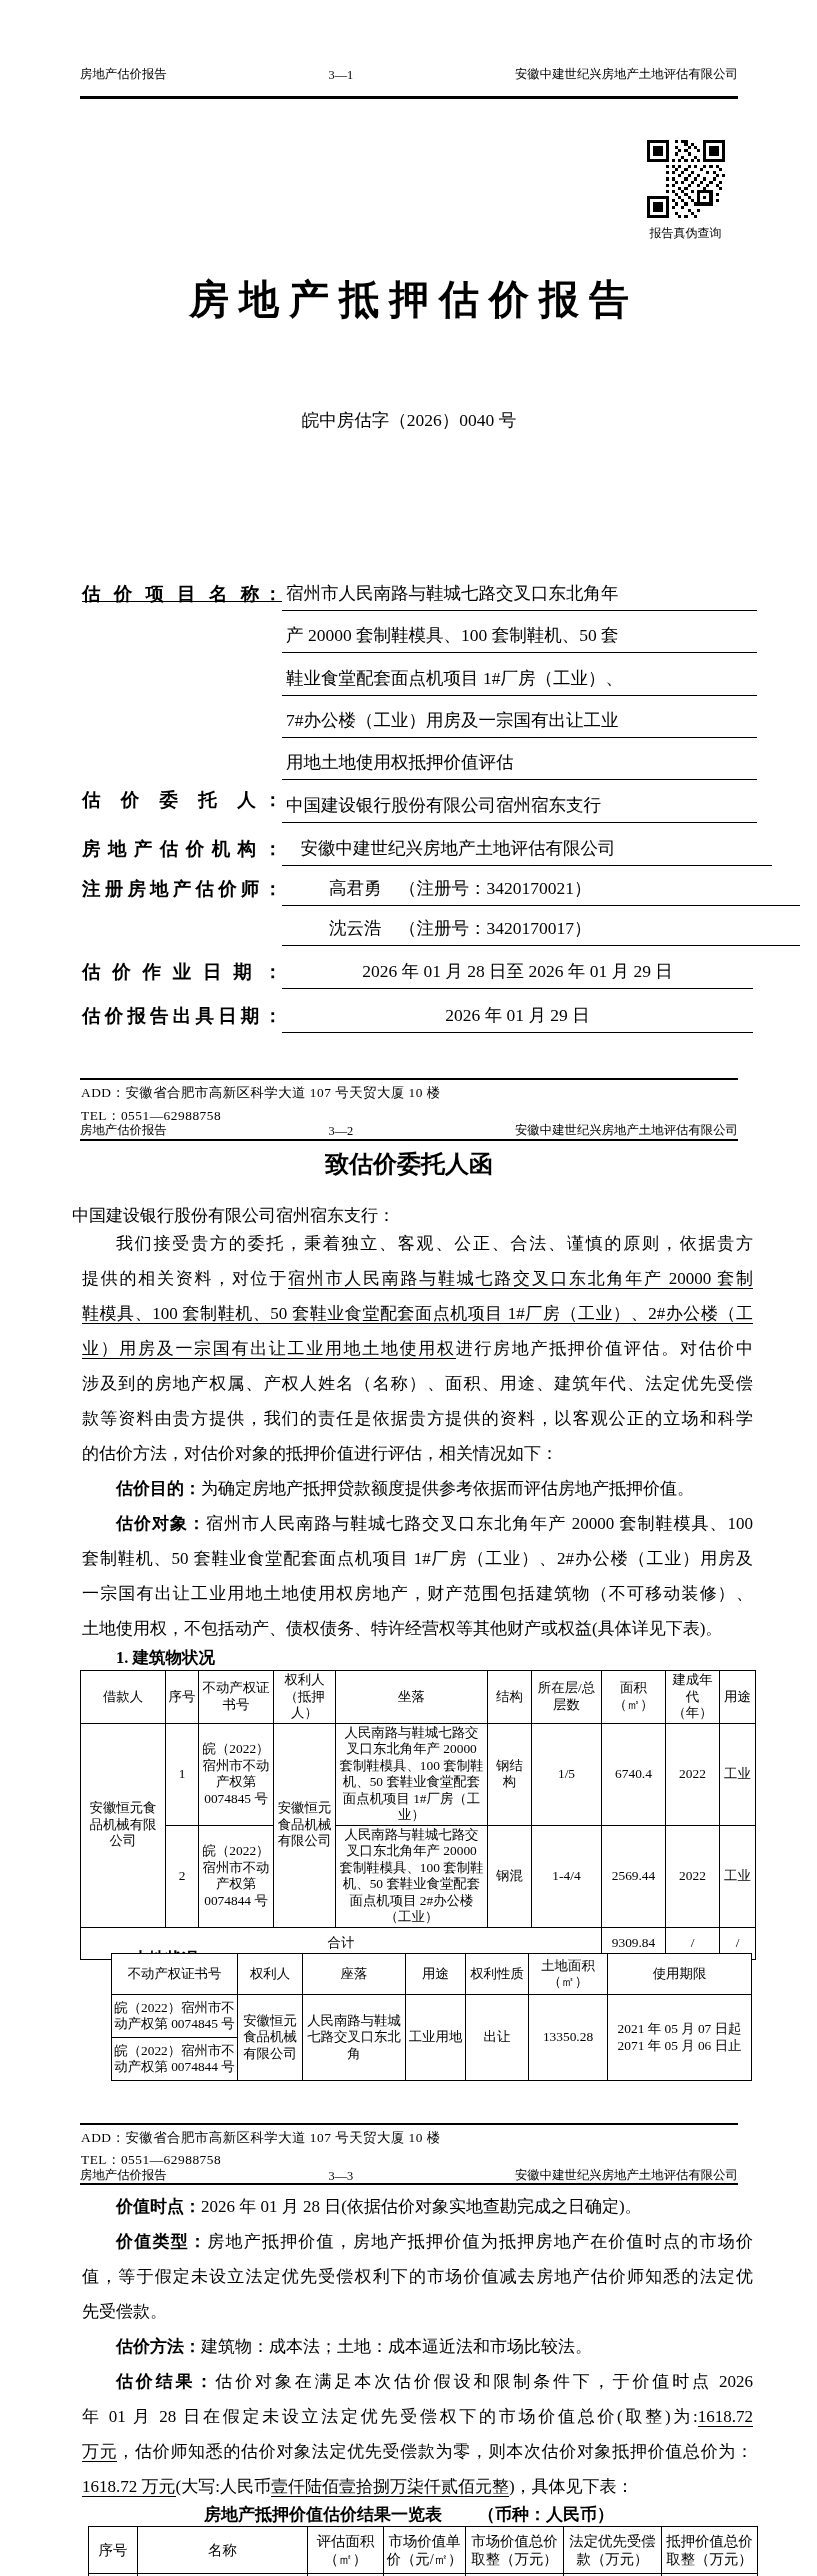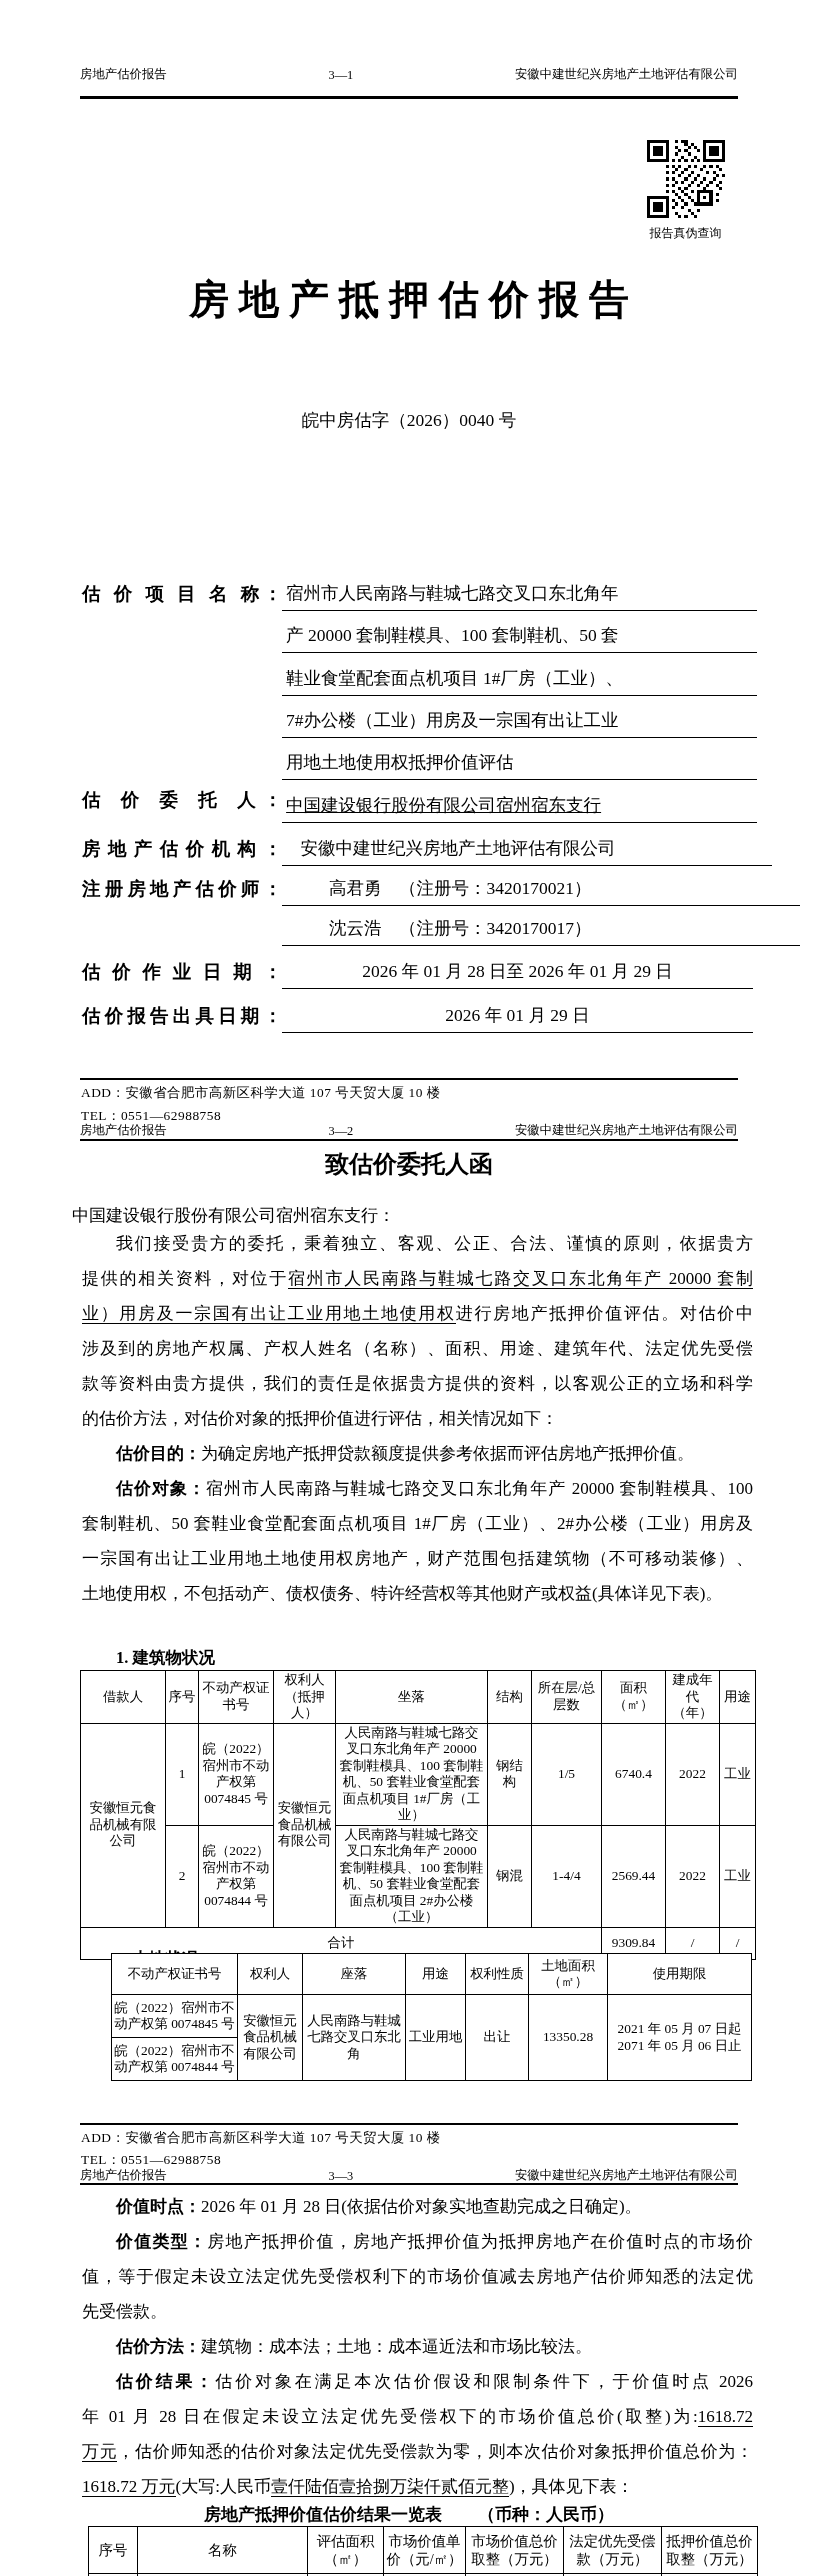--- a/index.html
+++ b/index.html
@@ -65,29 +65,29 @@
       <path fill="#fff" d="M17,17h3v3h-3z"></path>
       <path fill="#000" d="M18,18h1v1h-1z"></path>
       <path fill="#000" d="M9,0h1v1h-1z M11,0h2v1h-2z M12,1h1v1h-1z M14,1h1v1h-1z M9,2h1v1h-1z M13,2h1v1h-1z M15,2h1v1h-1z M10,3h1v1h-1z M12,3h1v1h-1z M16,3h1v1h-1z M9,4h1v1h-1z M13,4h1v1h-1z M11,5h1v1h-1z M15,5h1v1h-1z M8,8h1v1h-1z M10,8h1v1h-1z M13,8h1v1h-1z M15,8h1v1h-1z M18,8h1v1h-1z M20,8h1v1h-1z M22,8h1v1h-1z M9,9h1v1h-1z M12,9h1v1h-1z M17,9h1v1h-1z M23,9h1v1h-1z M8,10h1v1h-1z M11,10h1v1h-1z M14,10h1v1h-1z M19,10h1v1h-1z M21,10h1v1h-1z M10,11h1v1h-1z M13,11h1v1h-1z M16,11h1v1h-1z M22,11h1v1h-1z M24,11h1v1h-1z M8,12h1v1h-1z M12,12h1v1h-1z M15,12h1v1h-1z M18,12h1v1h-1z M21,12h1v1h-1z M9,13h1v1h-1z M11,13h1v1h-1z M14,13h1v1h-1z M17,13h1v1h-1z M20,13h1v1h-1z M23,13h1v1h-1z M8,14h1v1h-1z M13,14h1v1h-1z M16,14h1v1h-1z M19,14h1v1h-1z M22,14h1v1h-1z M10,15h1v1h-1z M12,15h1v1h-1z M18,15h1v1h-1z M23,15h1v1h-1z M8,16h1v1h-1z M11,16h1v1h-1z M14,16h1v1h-1z M9,17h1v1h-1z M12,17h1v1h-1z M22,17h1v1h-1z M10,18h1v1h-1z M13,18h1v1h-1z M8,19h1v1h-1z M11,19h1v1h-1z M14,19h1v1h-1z M22,19h1v1h-1z M9,20h1v1h-1z M12,20h1v1h-1z M15,20h1v1h-1z M8,21h1v1h-1z M11,21h1v1h-1z M13,22h1v1h-1z M16,22h1v1h-1z M9,23h1v1h-1z M14,23h1v1h-1z M10,24h1v1h-1z M12,24h1v1h-1z M15,24h1v1h-1z"></path>
     </svg>
   </div>
   <div class="qrcap">报告真伪查询</div>
 
   <div class="doc-title" style="top:272px;">房 地 产 抵 押 估 价 报 告</div>
   <div class="doc-no" style="top:408px;">皖中房估字（2026）0040 号</div>
 
-  <div class="frow-label" style="top:581px;">估 价 项 目 名 称：</div>
+  <div class="frow-label" style="top:581px;text-decoration:underline;">估 价 项 目 名 称：</div>
   <div class="frow-val v-pad" style="top:581px;">宿州市人民南路与鞋城七路交叉口东北角年</div>
   <div class="frow-val v-pad" style="top:623px;">产 20000 套制鞋模具、100 套制鞋机、50 套</div>
   <div class="frow-val v-pad" style="top:666px;">鞋业食堂配套面点机项目 1#厂房（工业）、</div>
   <div class="frow-val v-pad" style="top:708px;">7#办公楼（工业）用房及一宗国有出让工业</div>
   <div class="frow-val v-pad" style="top:750px;">用地土地使用权抵押价值评估</div>
 
   <div class="frow-label" style="top:787px;">估 价 委 托 人：</div>
-  <div class="frow-val v-pad" style="top:793px;text-decoration:underline;">中国建设银行股份有限公司宿州宿东支行</div>
+  <div class="frow-val v-pad" style="top:793px;">中国建设银行股份有限公司宿州宿东支行</div>
 
   <div class="frow-label" style="top:836px;">房地产估价机构：</div>
   <div class="frow-val v-pad30" style="top:836px;">安徽中建世纪兴房地产土地评估有限公司</div>
 
   <div class="frow-label" style="top:876px;">注册房地产估价师：</div>
   <div class="frow-val v-name" style="top:876px;">高君勇　（注册号：3420170021）</div>
   <div class="frow-val v-name" style="top:916px;">沈云浩　（注册号：3420170017）</div>
 
   <div class="frow-label" style="top:959px;">估价作业日期：</div>
   <div class="frow-val v-center" style="top:959px;">2026 年 01 月 28 日至 2026 年 01 月 29 日</div>
@@ -105,20 +105,21 @@
     <span>安徽中建世纪兴房地产土地评估有限公司</span>
   </div>
   <div class="rule" style="top:1139px;left:80px;width:658px;height:1.5px;"></div>
 
   <div class="letter-title" style="top:1148px;">致估价委托人函</div>
   <div class="abs" style="top:1204px;left:72px;font-size:17px;">中国建设银行股份有限公司宿州宿东支行：</div>
 
   <div class="bodytext" style="top:1226px;">
     <div class="ln j ind">我们接受贵方的委托，秉着独立、客观、公正、合法、谨慎的原则，依据贵方</div>
     <div class="ln j"><span>提供的相关资料，对位于</span><span class="u">宿州市人民南路与鞋城七路交叉口东北角年产 20000 套制</span></div>
+    <div class="ln j"><span class="u">鞋模具、100 套制鞋机、50 套鞋业食堂配套面点机项目 1#厂房（工业）、2#办公楼（工</span></div>
     <div class="ln j"><span class="u">业）用房及一宗国有出让工业用地土地使用权</span><span>进行房地产抵押价值评估。对估价中</span></div>
     <div class="ln j">涉及到的房地产权属、产权人姓名（名称）、面积、用途、建筑年代、法定优先受偿</div>
     <div class="ln j">款等资料由贵方提供，我们的责任是依据贵方提供的资料，以客观公正的立场和科学</div>
     <div class="ln">的估价方法，对估价对象的抵押价值进行评估，相关情况如下：</div>
     <div class="ln ind"><span class="bl">估价目的：</span><span>为确定房地产抵押贷款额度提供参考依据而评估房地产抵押价值。</span></div>
     <div class="ln j ind"><span class="bl">估价对象：</span><span>宿州市人民南路与鞋城七路交叉口东北角年产 20000 套制鞋模具、100</span></div>
     <div class="ln j">套制鞋机、50 套鞋业食堂配套面点机项目 1#厂房（工业）、2#办公楼（工业）用房及</div>
     <div class="ln j">一宗国有出让工业用地土地使用权房地产，财产范围包括建筑物（不可移动装修）、</div>
     <div class="ln">土地使用权，不包括动产、债权债务、特许经营权等其他财产或权益(具体详见下表)。</div>
   </div>

